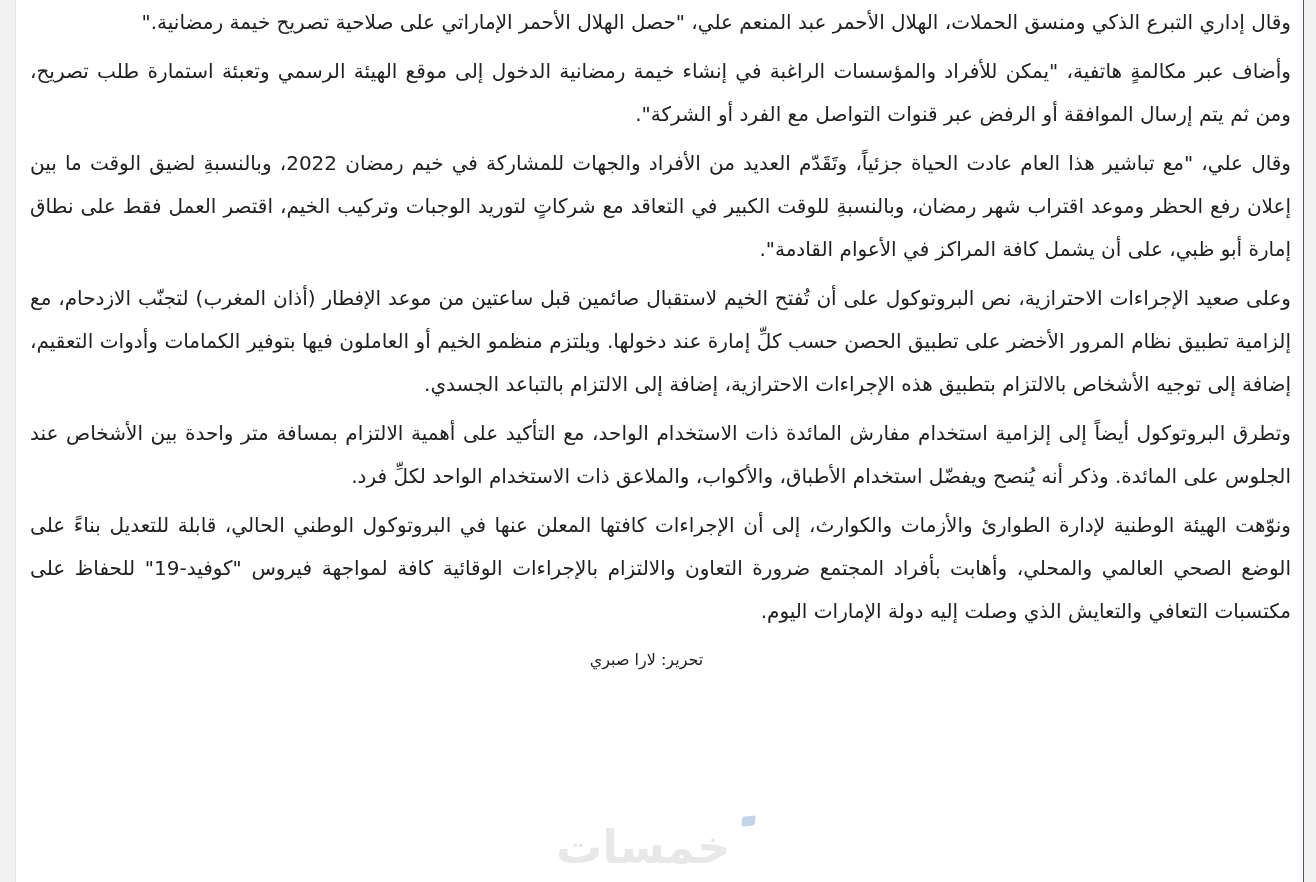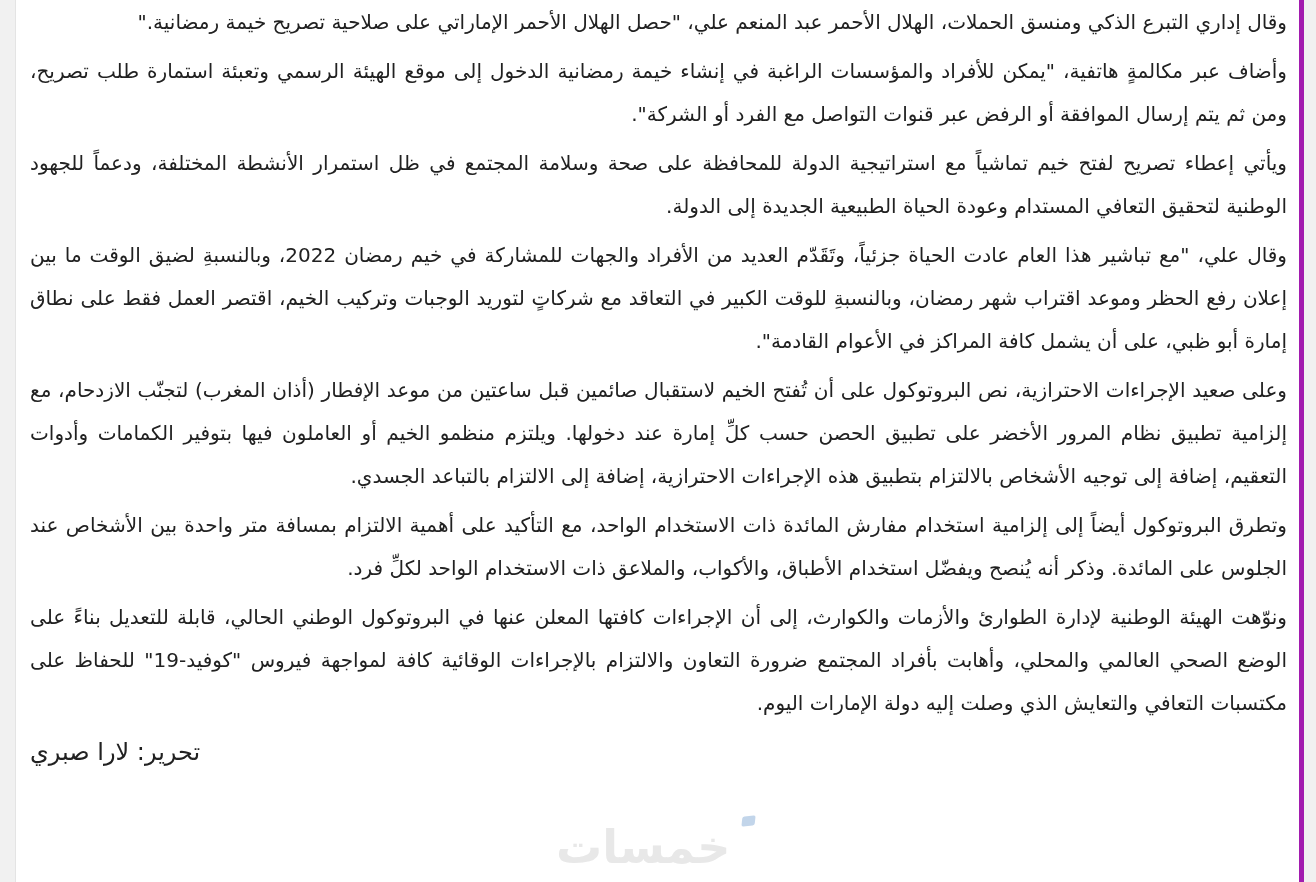--- a/index.html
+++ b/index.html
@@ -13,42 +13,42 @@
     position: relative;
   }
   .page {
     position: absolute;
     left: 15px;
     top: 0;
     width: 1289px;
     height: 882px;
     background: #ffffff;
     border-left: 1px solid #e4e4e4;
-    border-right: 5px solid #a21caf;
+    border-right: 1px solid #a21caf;
     padding: 1px 12px 0 14px;
   }
   .article {
     direction: rtl;
     text-align: justify;
     color: #212121;
     font-size: 20px;
     line-height: 43px;
   }
   .article p {
     margin: 0 0 6px 0;
     padding: 0;
   }
   .byline {
     direction: rtl;
-    text-align: left;
+    text-align: center;
     padding-left: 0;
     padding-right: 28px;
     margin-top: 12px;
     color: #212121;
-    font-size: 24px;
+    font-size: 16px;
     line-height: 30px;
   }
   .watermark {
     position: absolute;
     left: 556px;
     top: 824px;
     direction: rtl;
     font-size: 46px;
     font-weight: bold;
     letter-spacing: 2px;
@@ -70,21 +70,20 @@
     pointer-events: none;
   }
 </style>
 </head>
 <body>
 
 <div class="page">
   <div class="article">
     <p>وقال إداري التبرع الذكي ومنسق الحملات، الهلال الأحمر عبد المنعم علي، "حصل الهلال الأحمر الإماراتي على صلاحية تصريح خيمة رمضانية."</p>
     <p>وأضاف عبر مكالمةٍ هاتفية، "يمكن للأفراد والمؤسسات الراغبة في إنشاء خيمة رمضانية الدخول إلى موقع الهيئة الرسمي وتعبئة استمارة طلب تصريح، ومن ثم يتم إرسال الموافقة أو الرفض عبر قنوات التواصل مع الفرد أو الشركة".</p>
-    <p>ويأتي إعطاء تصريح لفتح خيم تماشياً مع استراتيجية الدولة للمحافظة على صحة وسلامة المجتمع في ظل استمرار الأنشطة المختلفة، ودعماً للجهود الوطنية لتحقيق التعافي المستدام وعودة الحياة الطبيعية الجديدة إلى الدولة.</p>
     <p>وقال علي، "مع تباشير هذا العام عادت الحياة جزئياً، وتَقَدّم العديد من الأفراد والجهات للمشاركة في خيم رمضان 2022، وبالنسبةِ لضيق الوقت ما بين إعلان رفع الحظر وموعد اقتراب شهر رمضان، وبالنسبةِ للوقت الكبير في التعاقد مع شركاتٍ لتوريد الوجبات وتركيب الخيم، اقتصر العمل فقط على نطاق إمارة أبو ظبي، على أن يشمل كافة المراكز في الأعوام القادمة".</p>
     <p>وعلى صعيد الإجراءات الاحترازية، نص البروتوكول على أن تُفتح الخيم لاستقبال صائمين قبل ساعتين من موعد الإفطار (أذان المغرب) لتجنّب الازدحام، مع إلزامية تطبيق نظام المرور الأخضر على تطبيق الحصن حسب كلِّ إمارة عند دخولها. ويلتزم منظمو الخيم أو العاملون فيها بتوفير الكمامات وأدوات التعقيم، إضافة إلى توجيه الأشخاص بالالتزام بتطبيق هذه الإجراءات الاحترازية، إضافة إلى الالتزام بالتباعد الجسدي.</p>
     <p>وتطرق البروتوكول أيضاً إلى إلزامية استخدام مفارش المائدة ذات الاستخدام الواحد، مع التأكيد على أهمية الالتزام بمسافة متر واحدة بين الأشخاص عند الجلوس على المائدة. وذكر أنه يُنصح ويفضّل استخدام الأطباق، والأكواب، والملاعق ذات الاستخدام الواحد لكلِّ فرد.</p>
     <p>ونوّهت الهيئة الوطنية لإدارة الطوارئ والأزمات والكوارث، إلى أن الإجراءات كافتها المعلن عنها في البروتوكول الوطني الحالي، قابلة للتعديل بناءً على الوضع الصحي العالمي والمحلي، وأهابت بأفراد المجتمع ضرورة التعاون والالتزام بالإجراءات الوقائية كافة لمواجهة فيروس "كوفيد-19" للحفاظ على مكتسبات التعافي والتعايش الذي وصلت إليه دولة الإمارات اليوم.</p>
   </div>
   <div class="byline">تحرير: لارا صبري</div>
 </div>
 
 <div class="watermark">خمسات</div>
 <div class="watermark-accent"></div>

